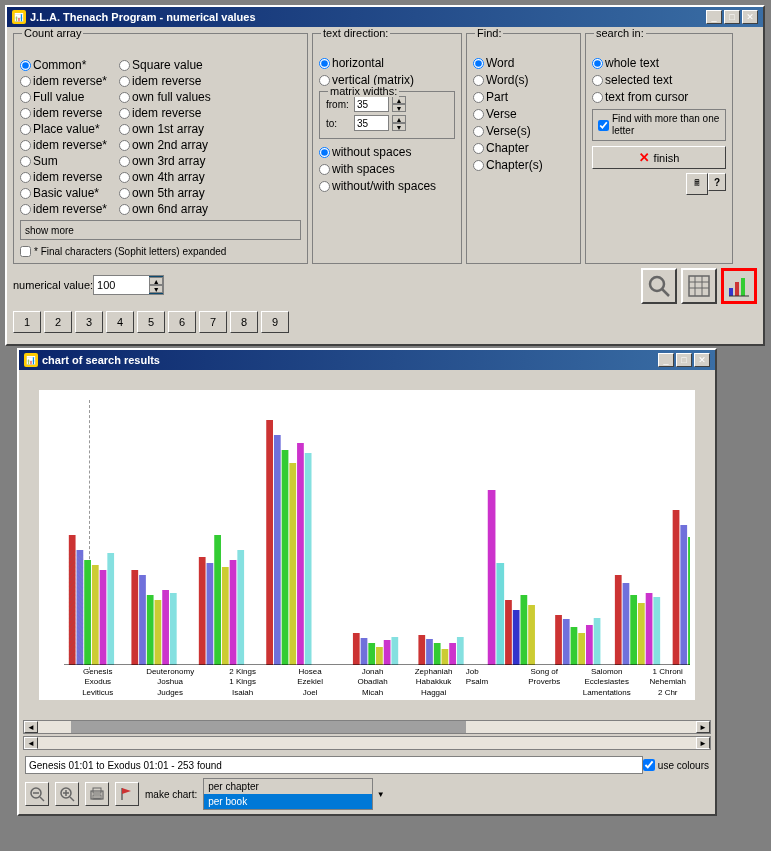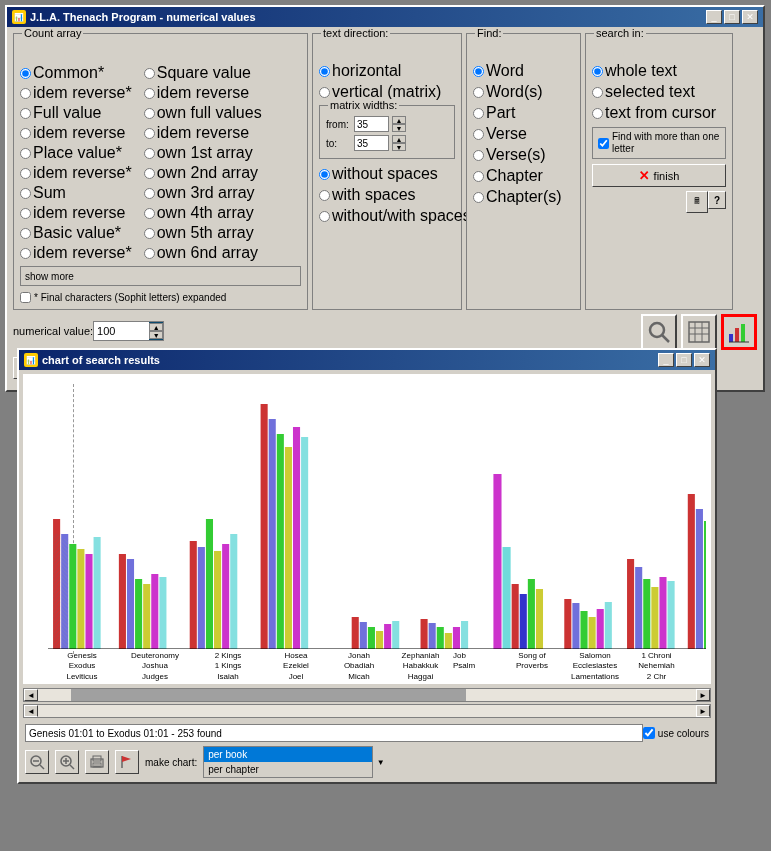--- a/index.html
+++ b/index.html
@@ -79,21 +79,21 @@
     
     .panels-row {
       display: flex;
       gap: 4px;
       margin-bottom: 4px;
     }
 
     
     .panel {
       border: 1px solid #808080;
-      padding: 22px 6px 6px;
+      padding: 16px 6px 6px;
       position: relative;
       background: #d4d0c8;
     }
     .panel-title {
       position: absolute;
       top: -7px;
       left: 8px;
       background: #d4d0c8;
       padding: 0 2px;
       font-size: 11px;
@@ -118,21 +118,21 @@
       align-items: center;
       gap: 2px;
       white-space: nowrap;
     }
     .radio-row input[type=radio] {
       margin: 0;
       width: 11px;
       height: 11px;
     }
     .radio-row label {
-      font-size: 16px;
+      font-size: 12px;
     }
 
     
     .text-dir-panel {
       width: 150px;
     }
     .text-dir-panel .rows {
       margin-top: 6px;
       display: flex;
       flex-direction: column;
@@ -323,21 +323,21 @@
       color: white;
       padding: 3px 5px;
       display: flex;
       align-items: center;
       justify-content: space-between;
       height: 20px;
     }
 
     .chart-area {
       background: white;
-      margin: 4px;
+      margin: 20px;
       height: 310px;
       position: relative;
       overflow: hidden;
     }
 
     
     .dashed-line {
       position: absolute;
       left: 50px;
       top: 10px;
@@ -535,21 +535,21 @@
               <input type="radio" name="textdir" checked="" style="">
               <label>horizontal</label>
             </div>
           <div class="radio-row">
               <input type="radio" name="textdir" style="">
               <label>vertical (matrix)</label>
             </div>
         </div>
         <div class="matrix-panel">
           <span class="matrix-panel-title">matrix widths:</span>
-          <div style="margin-top:6px;">
+          <div style="">
             <div class="matrix-row">
               <label>from:</label>
               <input class="matrix-input" type="text" value="35" style="">
               <div class="spin-btns">
                 <div class="spin-btn">▲</div>
                 <div class="spin-btn">▼</div>
               </div>
             </div>
             <div class="matrix-row">
               <label>to:</label>
@@ -859,20 +859,20 @@
       </div>
       <div class="chart-icon-btn">
         <svg width="16" height="16" viewBox="0 0 16 16">
           <line x1="3" y1="2" x2="3" y2="14" stroke="#666" stroke-width="1.5"></line>
           <polygon points="3,2 12,5 3,8" fill="#cc3333"></polygon>
         </svg>
       </div>
       <span class="make-chart-label">make chart:</span>
       <div style="position:relative;width:185px;">
         <div style="border:1px solid #808080;background:white;">
+          <div style="padding:2px 4px;font-size:10px;background:#d4d0c8;">per chapter</div>
           <div style="padding:2px 4px;font-size:10px;background:#0078d7;color:white;">per book</div>
-          <div style="padding:2px 4px;font-size:10px;background:#d4d0c8;">per chapter</div>
         </div>
         <div style="position:absolute;right:0;top:0;width:16px;height:100%;background:#d4d0c8;border-left:1px solid #808080;display:flex;align-items:center;justify-content:center;font-size:8px;cursor:pointer;">▼</div>
       </div>
     </div>
   </div>
 </div>
 
 </body></html>

